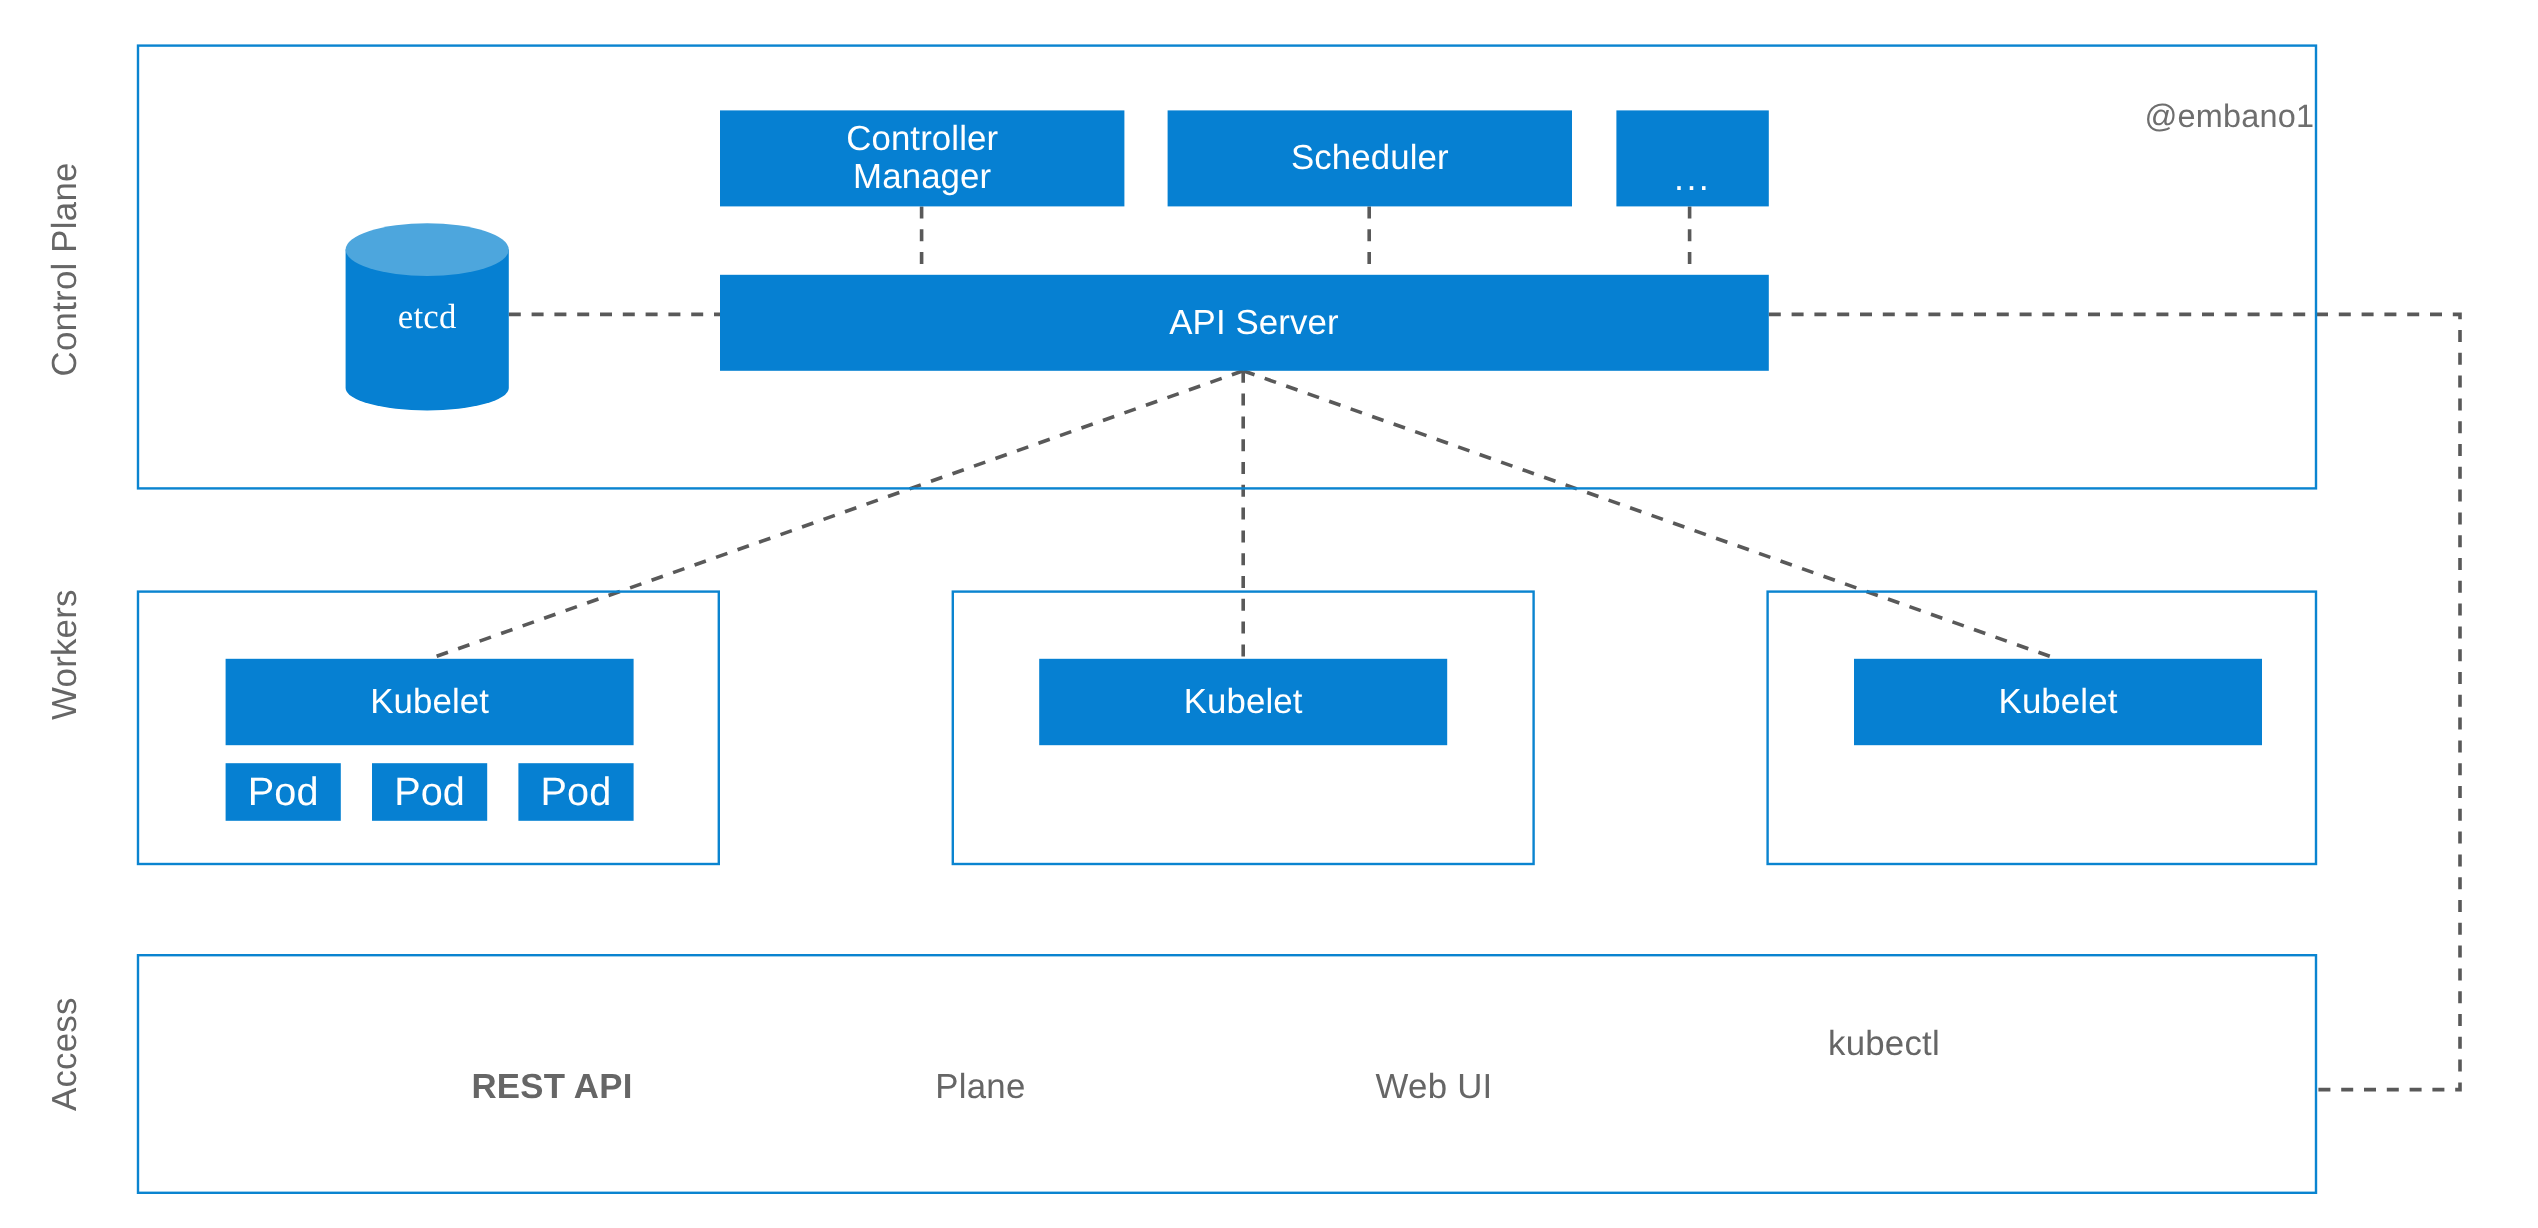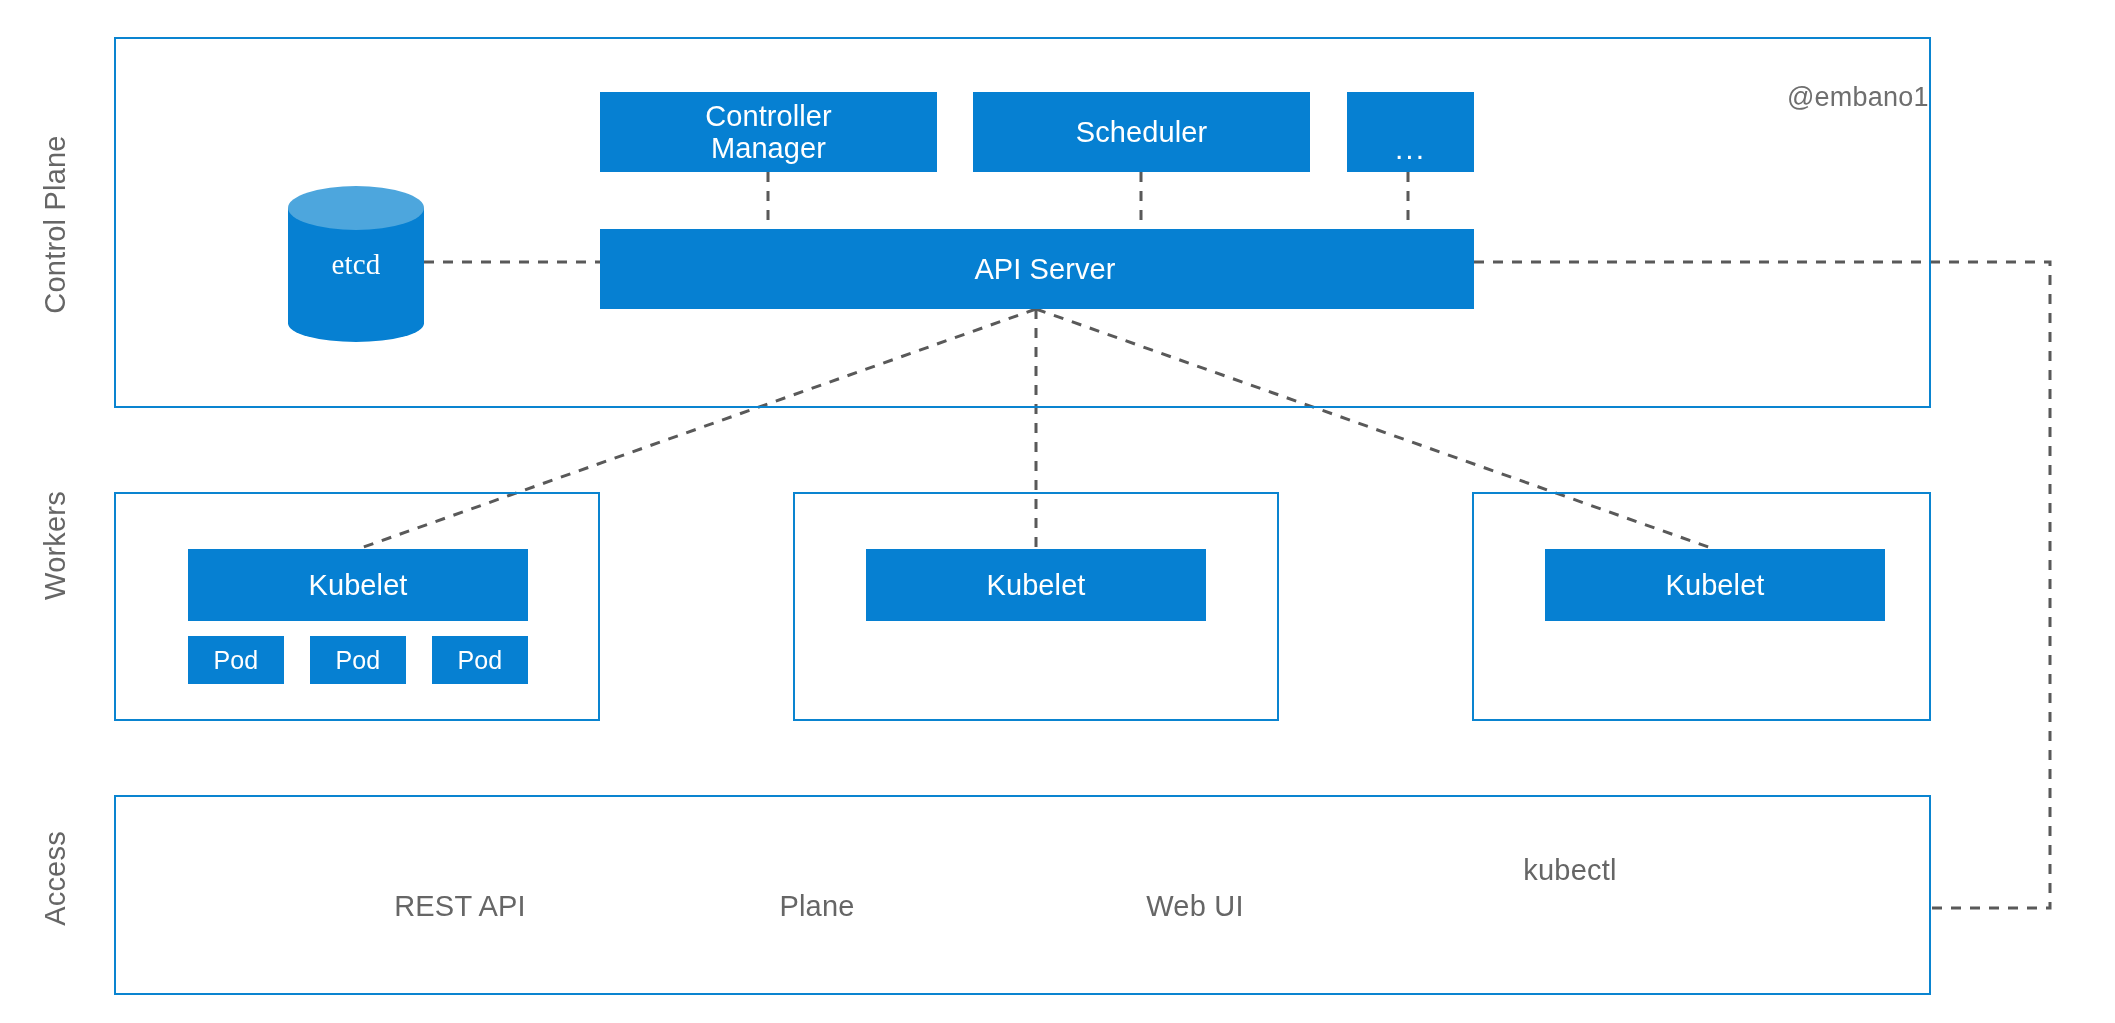--- a/index.html
+++ b/index.html
@@ -57,21 +57,21 @@
     box-sizing: border-box;
     display: flex;
     align-items: center;
     justify-content: center;
     text-align: center;
     font-size: 29px;
     line-height: 1.12;
     letter-spacing: 0.1px;
   }
   .box.small {
-    font-size: 25px;
+    font-size: 33px;
   }
   .box.dots {
     font-size: 30px;
     letter-spacing: 2px;
     align-items: flex-end;
     padding-bottom: 6px;
   }
 
   
   #etcd-cylinder {
@@ -211,21 +211,21 @@
   </div>
 
   <div class="zone" style="left:1472px; top:492px; width:459px; height:229px;"></div>
 
   <div class="box" style="left:1545px; top:549px; width:340px; height:72px;">
     <span>Kubelet</span>
   </div>
 
   <div class="zone" style="left:114px; top:795px; width:1817px; height:200px;"></div>
 
-  <div class="access-item" style="left:350px; top:890px; width:220px;">REST API</div>
+  <div class="access-item" style="left:350px; top:890px; width:220px;font-weight:bold;">REST API</div>
 
   <div class="access-item" style="left:727px; top:890px; width:180px;">Plane</div>
 
   <div class="access-item" style="left:1100px; top:890px; width:190px;text-align:center;">Web UI</div>
 
   <div class="access-item" style="left:1470px; top:854px; width:200px;">kubectl</div>
 
 </div>
 
 </body></html>

